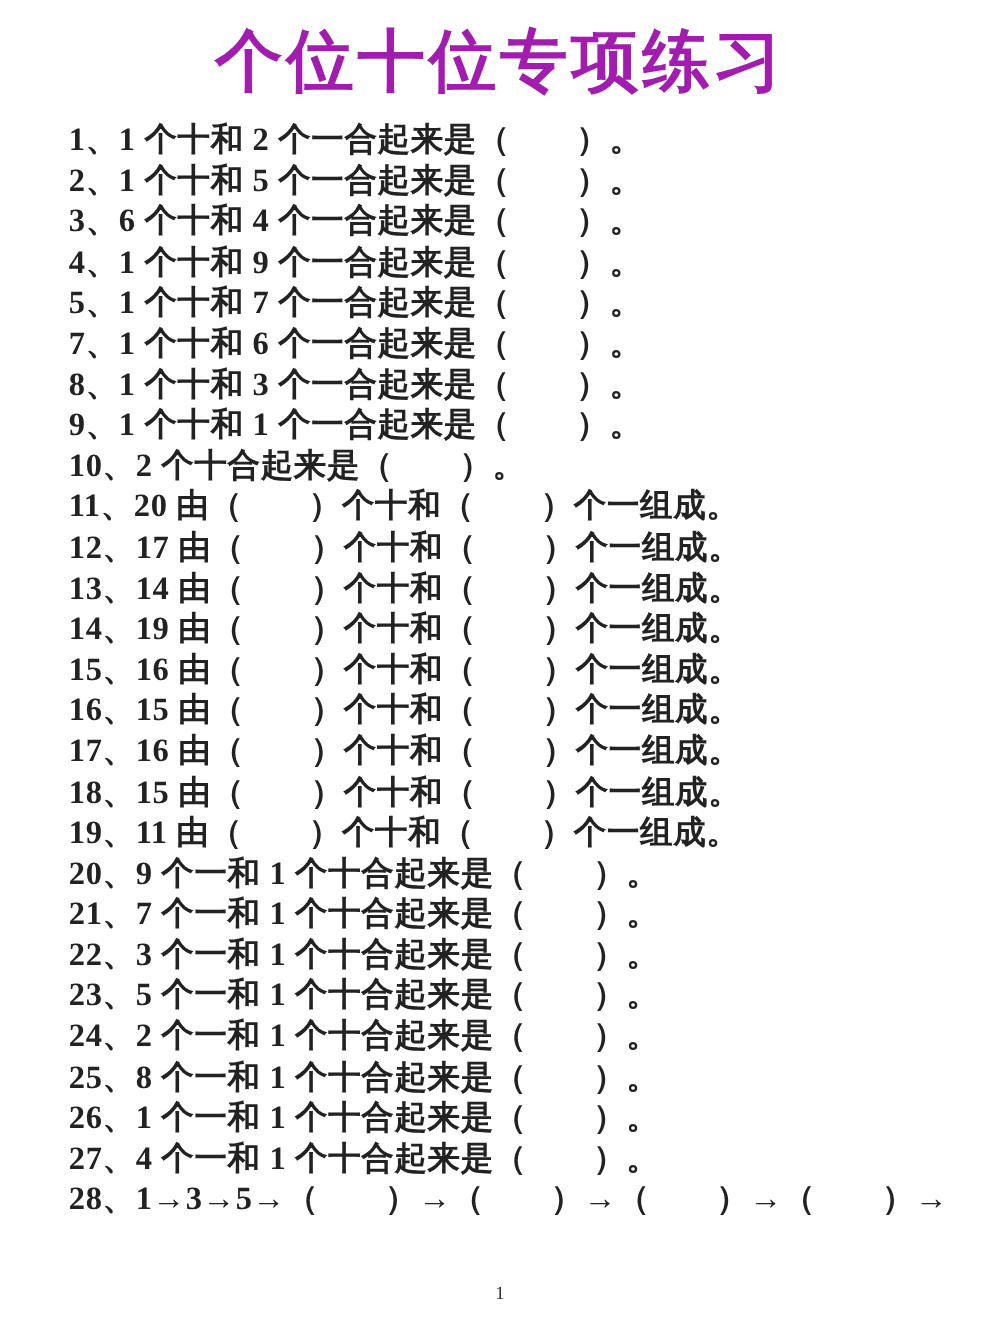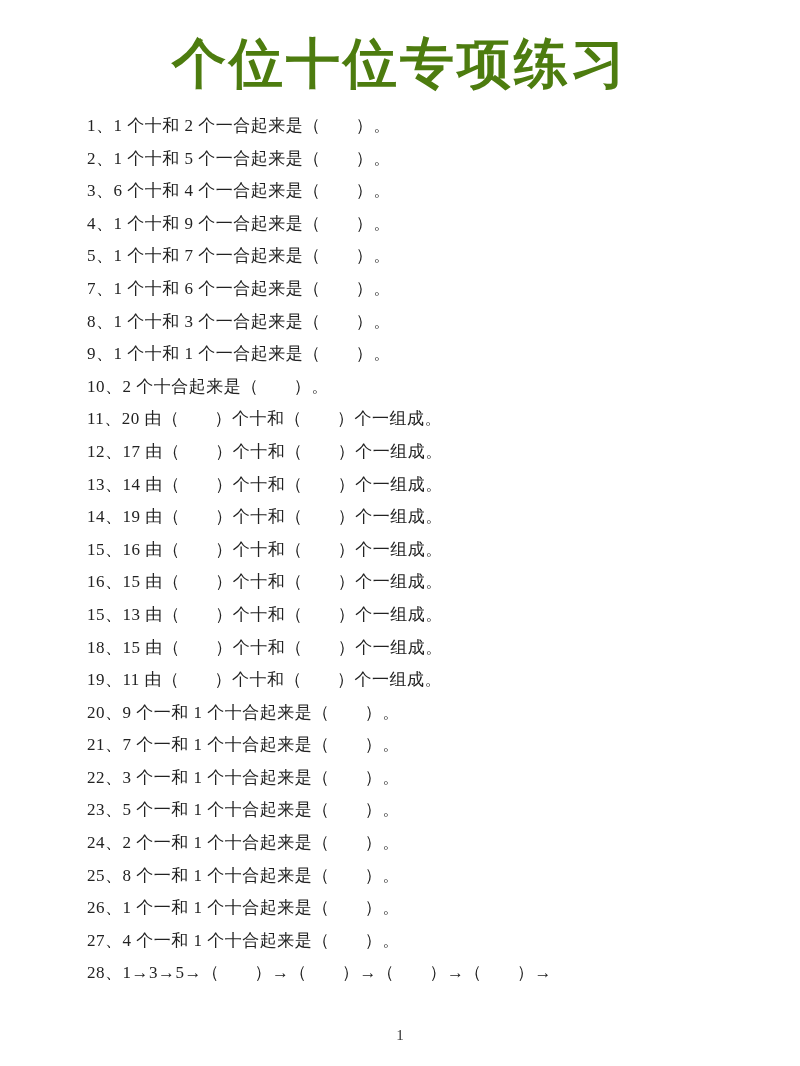--- a/index.html
+++ b/index.html
@@ -6,38 +6,39 @@
   .sheet {
     position: relative;
     width: 800px;
     height: 1066px;
     margin: 0 auto;
     background: #ffffff;
     color: #1c1c1c;
     overflow: hidden;
   }
   .title {
-    margin: 14px;
+    margin: 0;
     padding-top: 16px;
     text-align: center;
     font-family: "Liberation Sans", "DejaVu Sans", sans-serif;
     font-weight: 900;
     font-size: 54px;
     line-height: 66px;
     letter-spacing: 3px;
-    color: #4d7c0f;
+    color: #a21caf;
   }
   .questions {
     margin-top: 14px;
-    padding-left: 87px;
+    padding-left: 55px;
     padding-right: 30px;
     font-family: "Liberation Serif", "DejaVu Serif", serif;
-    font-size: 17px;
+    font-size: 26px;
     line-height: 32.6px;
     color: #222222;
+    font-weight: bold;
   }
   .q {
     white-space: pre-wrap;
     letter-spacing: 0.5px;
   }
   .pageno {
     position: absolute;
     left: 0;
     right: 0;
     bottom: 22px;
@@ -62,21 +63,21 @@
     <div class="q">7、1 个十和 6 个一合起来是（　　）。</div>
     <div class="q">8、1 个十和 3 个一合起来是（　　）。</div>
     <div class="q">9、1 个十和 1 个一合起来是（　　）。</div>
     <div class="q">10、2 个十合起来是（　　）。</div>
     <div class="q">11、20 由（　　）个十和（　　）个一组成。</div>
     <div class="q">12、17 由（　　）个十和（　　）个一组成。</div>
     <div class="q">13、14 由（　　）个十和（　　）个一组成。</div>
     <div class="q">14、19 由（　　）个十和（　　）个一组成。</div>
     <div class="q">15、16 由（　　）个十和（　　）个一组成。</div>
     <div class="q">16、15 由（　　）个十和（　　）个一组成。</div>
-    <div class="q">15、13 由（　　）个十和（　　）个一组成。</div>
+    <div class="q">17、16 由（　　）个十和（　　）个一组成。</div>
     <div class="q">18、15 由（　　）个十和（　　）个一组成。</div>
     <div class="q">19、11 由（　　）个十和（　　）个一组成。</div>
     <div class="q">20、9 个一和 1 个十合起来是（　　）。</div>
     <div class="q">21、7 个一和 1 个十合起来是（　　）。</div>
     <div class="q">22、3 个一和 1 个十合起来是（　　）。</div>
     <div class="q">23、5 个一和 1 个十合起来是（　　）。</div>
     <div class="q">24、2 个一和 1 个十合起来是（　　）。</div>
     <div class="q">25、8 个一和 1 个十合起来是（　　）。</div>
     <div class="q">26、1 个一和 1 个十合起来是（　　）。</div>
     <div class="q">27、4 个一和 1 个十合起来是（　　）。</div>

